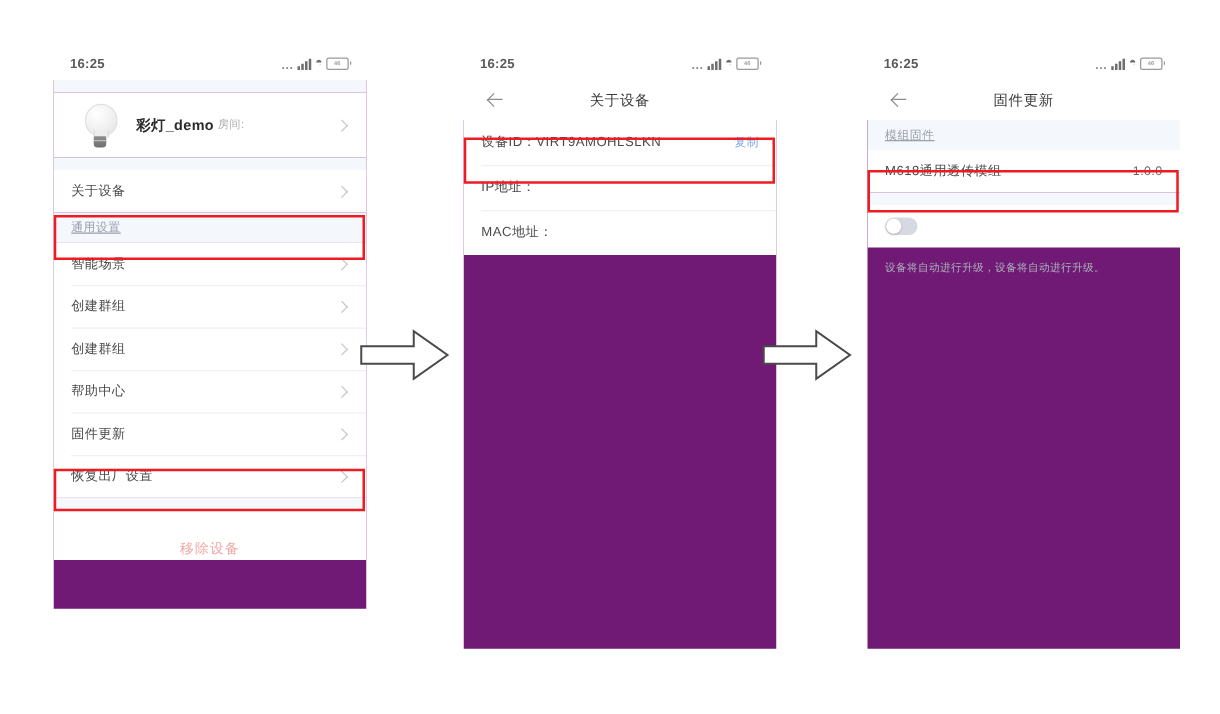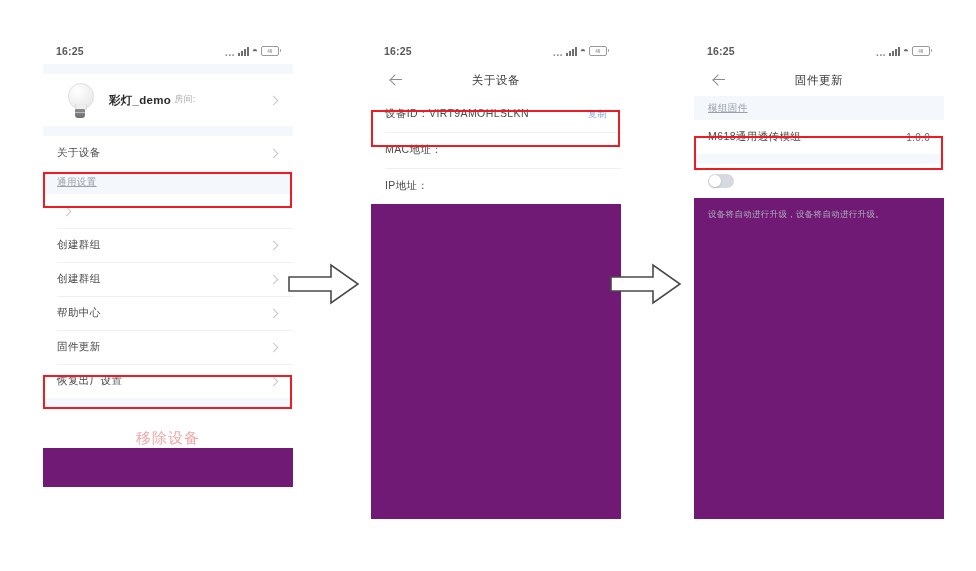--- a/index.html
+++ b/index.html
@@ -171,21 +171,21 @@
   .note{
     padding:10px 14px 0 14px;
     font-size:8.5px;color:#aab0ba;line-height:1.5;letter-spacing:.3px;
   }
 
   
   .remove-wrap{
     background:#fff;height:40px;display:flex;align-items:center;justify-content:center;
   }
   .remove-txt{
-    font-size:15px;color:#f0a6a6;letter-spacing:1px;cursor:pointer;margin-top:20px;
+    font-size:11px;color:#f0a6a6;letter-spacing:1px;cursor:pointer;margin-top:20px;
   }
 
   
   .hl{
     position:absolute;
     border:2px solid #ee1b23;
     box-sizing:border-box;
     pointer-events:none;
     z-index:5;
   }
@@ -242,20 +242,21 @@
 
       <div class="row">
         <span class="lbl">关于设备</span>
         <span class="chev"></span>
       </div>
 
       <div class="section-head">通用设置</div>
 
       <div class="card">
         <div class="row">
+          <span class="lbl">智能场景</span>
           <span class="chev"></span>
         </div>
         <div class="row">
           <span class="lbl">创建群组</span>
           <span class="chev"></span>
         </div>
         <div class="row">
           <span class="lbl">创建群组</span>
           <span class="chev"></span>
         </div>
@@ -315,24 +316,24 @@
       <span class="nav-title">关于设备</span>
     </div>
 
     <div class="screen-body">
       <div class="card">
         <div class="row" style="height:36px;">
           <span class="lbl">设备ID：VIRT9AMOHLSLKN</span>
           <span class="copy-link">复制</span>
         </div>
         <div class="row" style="height:36px;">
+          <span class="lbl">IP地址：</span>
+        </div>
+        <div class="row" style="height:36px;">
           <span class="lbl">MAC地址：</span>
-        </div>
-        <div class="row" style="height:36px;">
-          <span class="lbl">IP地址：</span>
         </div>
       </div>
     </div>
   </div>
 
   <div class="hl" style="left:371px;top:110px;width:249px;height:37px;"></div>
 
   <div class="arrow" style="left:609px;top:262px;">
     <svg viewBox="0 0 74 44" xmlns="http://www.w3.org/2000/svg">
       <polygon points="2,15 44,15 44,3 71,22 44,41 44,29 2,29" fill="#ffffff" stroke="#4a4a4a" stroke-width="1.6" stroke-linejoin="miter"></polygon>

